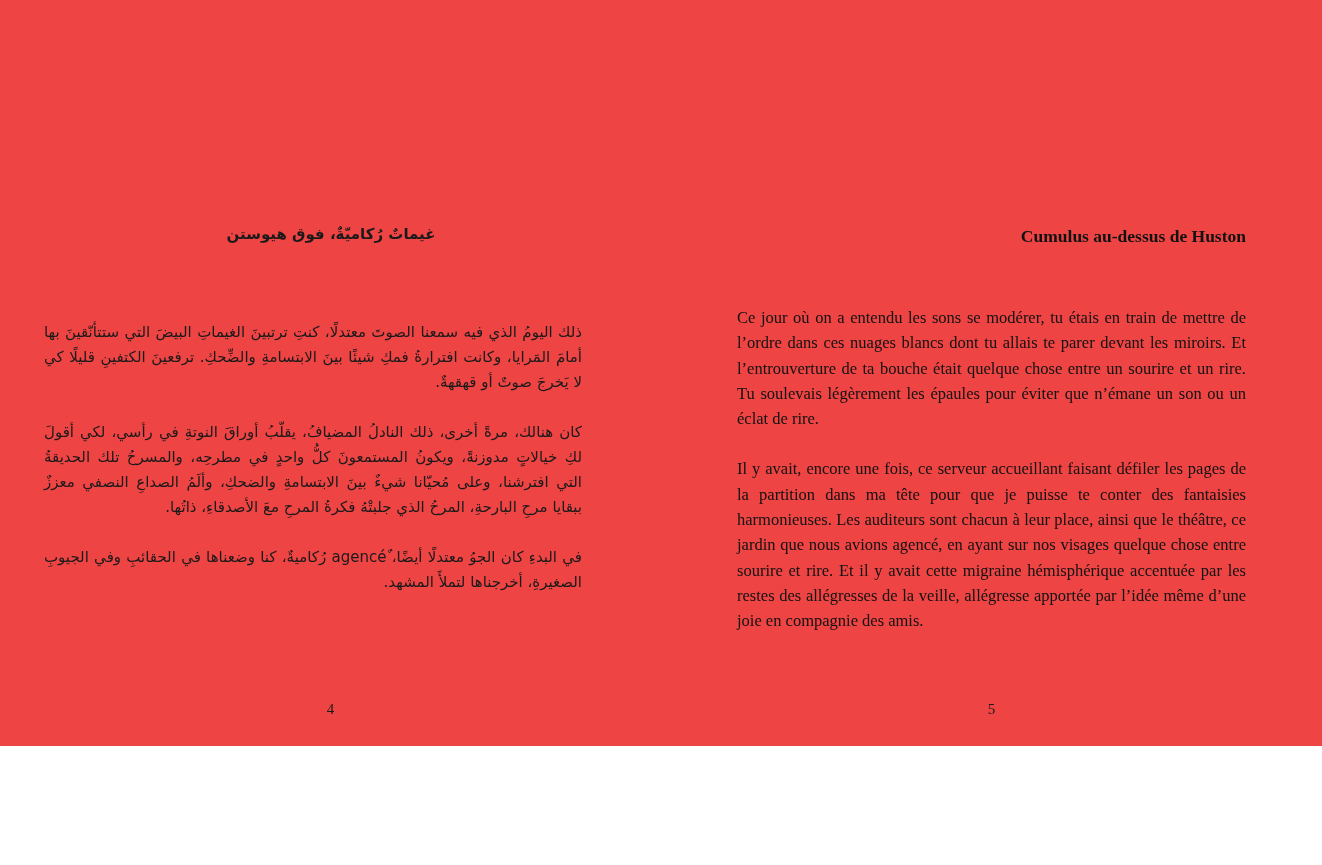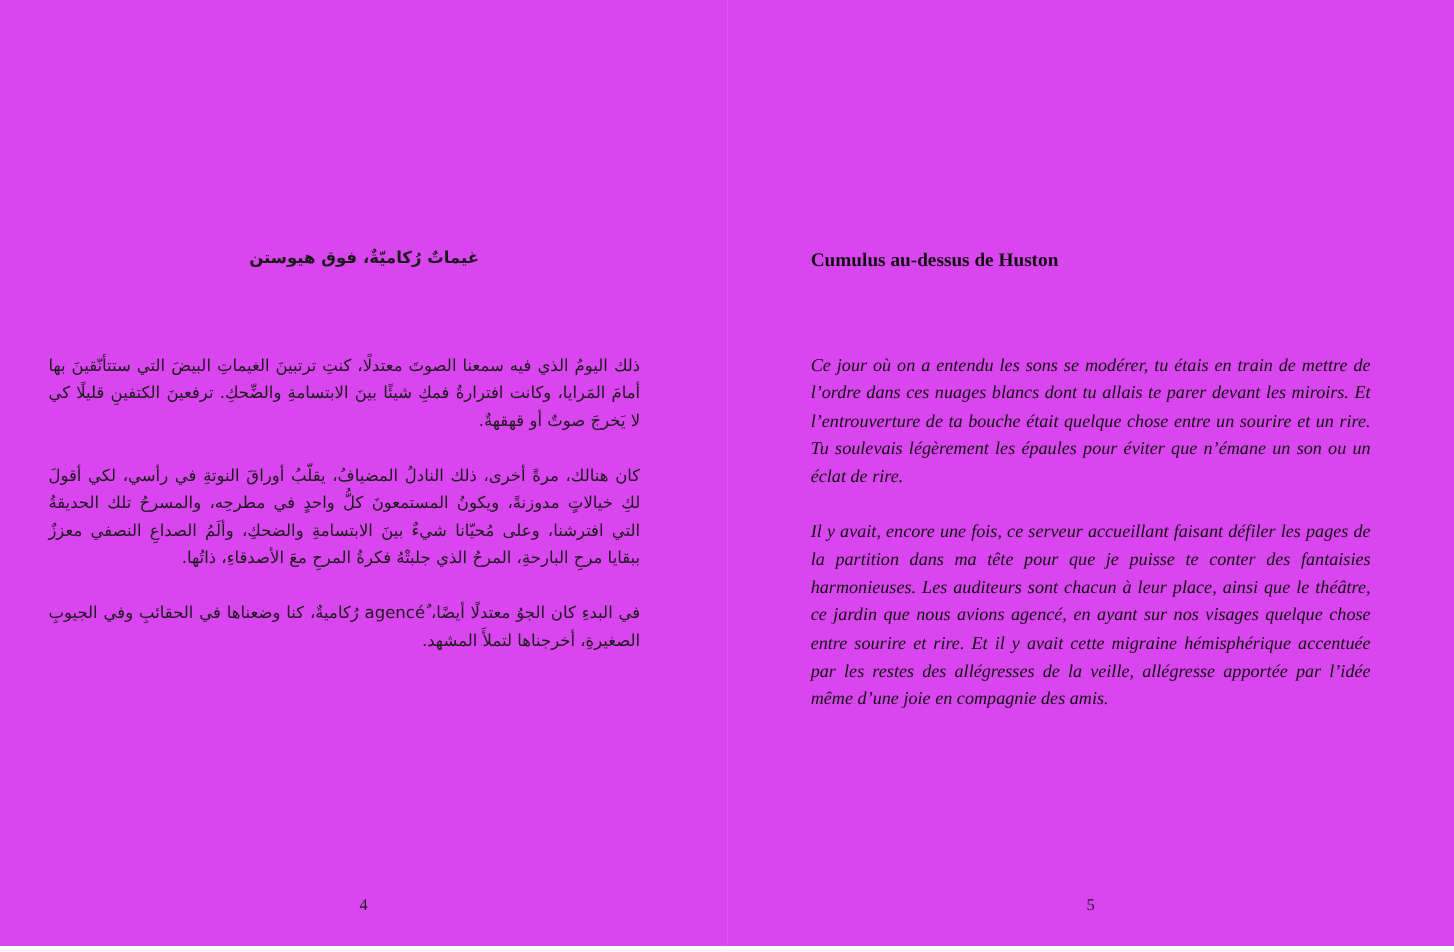--- a/index.html
+++ b/index.html
@@ -15,22 +15,22 @@
     .spread {
       position: relative;
       display: flex;
       width: 1322px;
       height: 865px;
       background: #ffffff;
     }
     .page {
       position: relative;
       width: 661px;
-      height: 860px;
-      background: #d946ef;
+      height: 746px;
+      background: #ef4444;
     }
     
     .page-left .page-title {
       position: absolute;
       top: 222px;
       left: 62px;
       width: 538px;
       text-align: center;
       direction: rtl;
       font-family: "DejaVu Sans", sans-serif;
@@ -53,38 +53,37 @@
     }
     .page-left .page-body p {
       margin: 0 0 25px 0;
     }
     
     .page-right .page-title {
       position: absolute;
       top: 224px;
       left: 76px;
       width: 509px;
-      text-align: left;
+      text-align: right;
       font-family: "Liberation Serif", serif;
       font-size: 17.5px;
       font-weight: bold;
       color: #111111;
       line-height: 24px;
     }
     .page-right .page-body {
       position: absolute;
-      top: 319px;
+      top: 305px;
       left: 76px;
       width: 509px;
       text-align: justify;
       font-family: "Liberation Serif", serif;
       font-size: 16.5px;
       color: #111111;
       line-height: 25.3px;
-      font-style: italic;
     }
     .page-right .page-body p {
       margin: 0 0 25px 0;
     }
     
     .page-num {
       position: absolute;
       bottom: 28px;
       left: 0;
       width: 100%;

